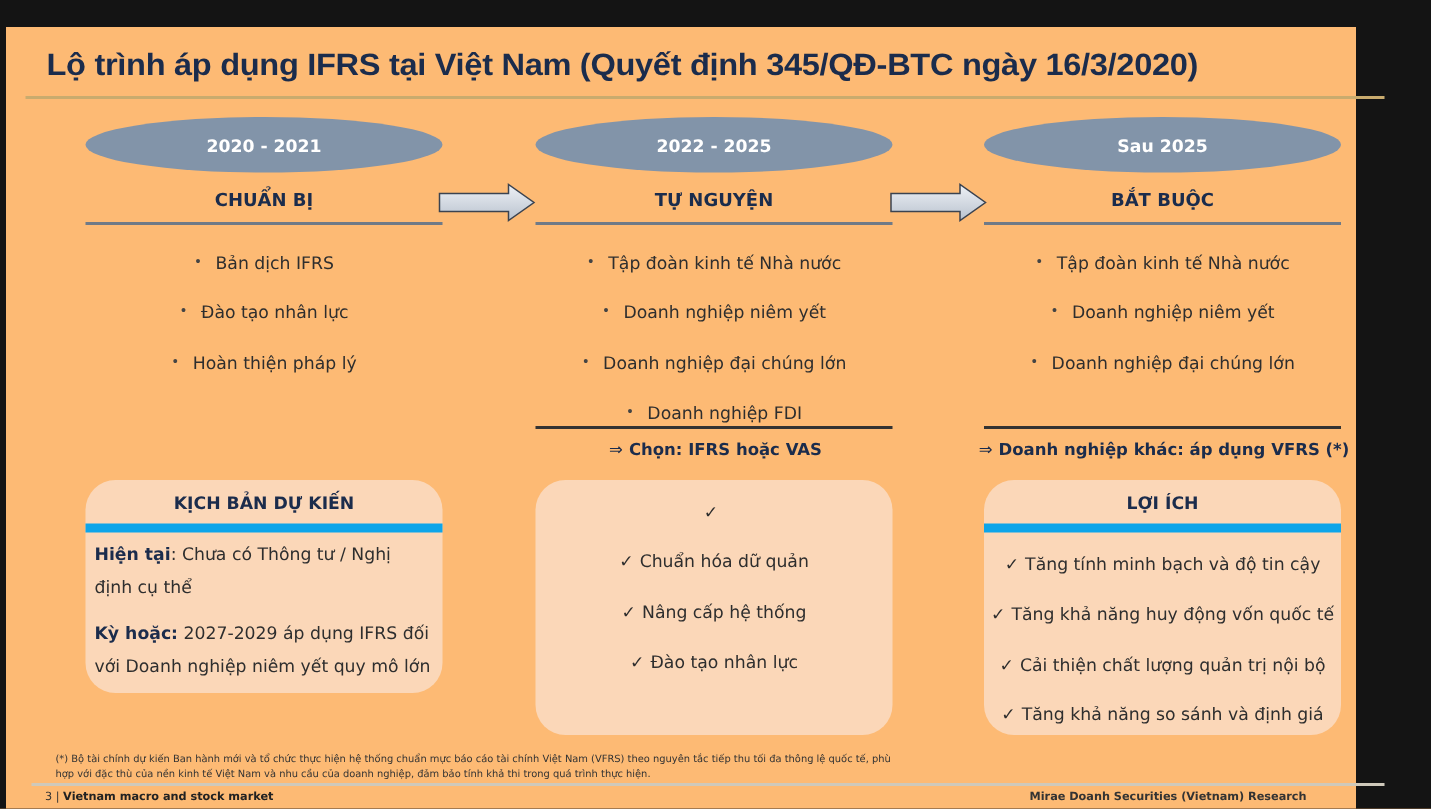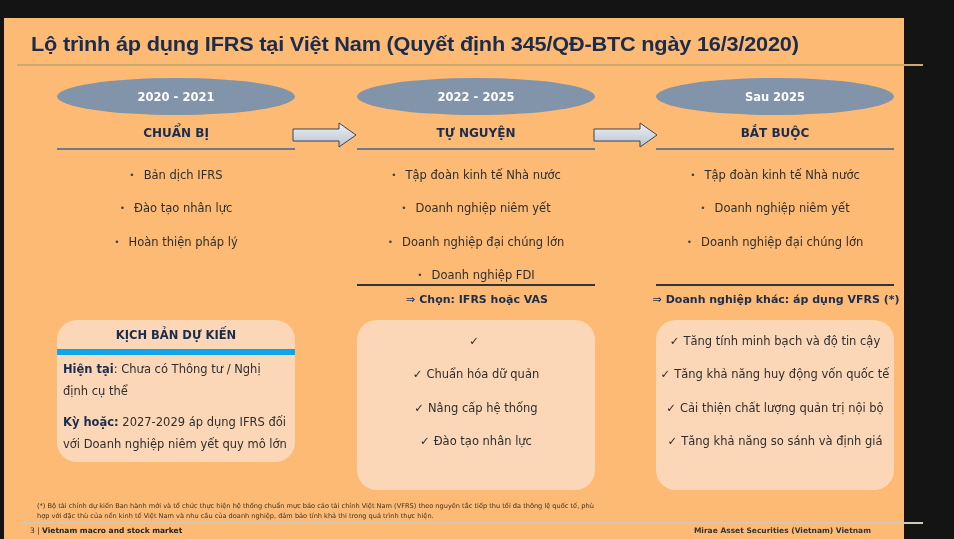--- a/index.html
+++ b/index.html
@@ -143,20 +143,21 @@
           <span>Doanh nghiệp niêm yết</span>
         </li>
       <li>
           <span class="dot">•</span>
           <span>Doanh nghiệp đại chúng lớn</span>
         </li>
     </ul>
     <div class="rule" style="top:266px; height:1.5px; background:#333;"></div>
     <div class="conclusion" style="left:-10px; width:260px;"><span class="arr">⇒</span><span>Doanh nghiệp khác: áp dụng VFRS (*)</span></div>
     <div class="box" style="height:170px;">
+      <div class="box-head">LỢI ÍCH</div>
       <div class="box-body">
         <div class="chk">
             <span class="tick">✓</span>
             <span>Tăng tính minh bạch và độ tin cậy</span>
           </div>
         <div class="chk">
             <span class="tick">✓</span>
             <span>Tăng khả năng huy động vốn quốc tế</span>
           </div>
         <div class="chk">
@@ -167,14 +168,14 @@
             <span class="tick">✓</span>
             <span>Tăng khả năng so sánh và định giá</span>
           </div>
       </div>
     </div>
   </div>
 
   <div class="footnote">(*) Bộ tài chính dự kiến Ban hành mới và tổ chức thực hiện hệ thống chuẩn mực báo cáo tài chính Việt Nam (VFRS) theo nguyên tắc tiếp thu tối đa thông lệ quốc tế, phù hợp với đặc thù của nền kinh tế Việt Nam và nhu cầu của doanh nghiệp, đảm bảo tính khả thi trong quá trình thực hiện.</div>
   <div class="foot-rule"></div>
   <div class="footer-left"><span>3</span><span> | </span><b>Vietnam macro and stock market</b></div>
-  <div class="footer-right">Mirae Asset Securities (Vietnam) Vietnam</div>
+  <div class="footer-right">Mirae Doanh Securities (Vietnam) Research</div>
 </div>
 
 </body></html>

